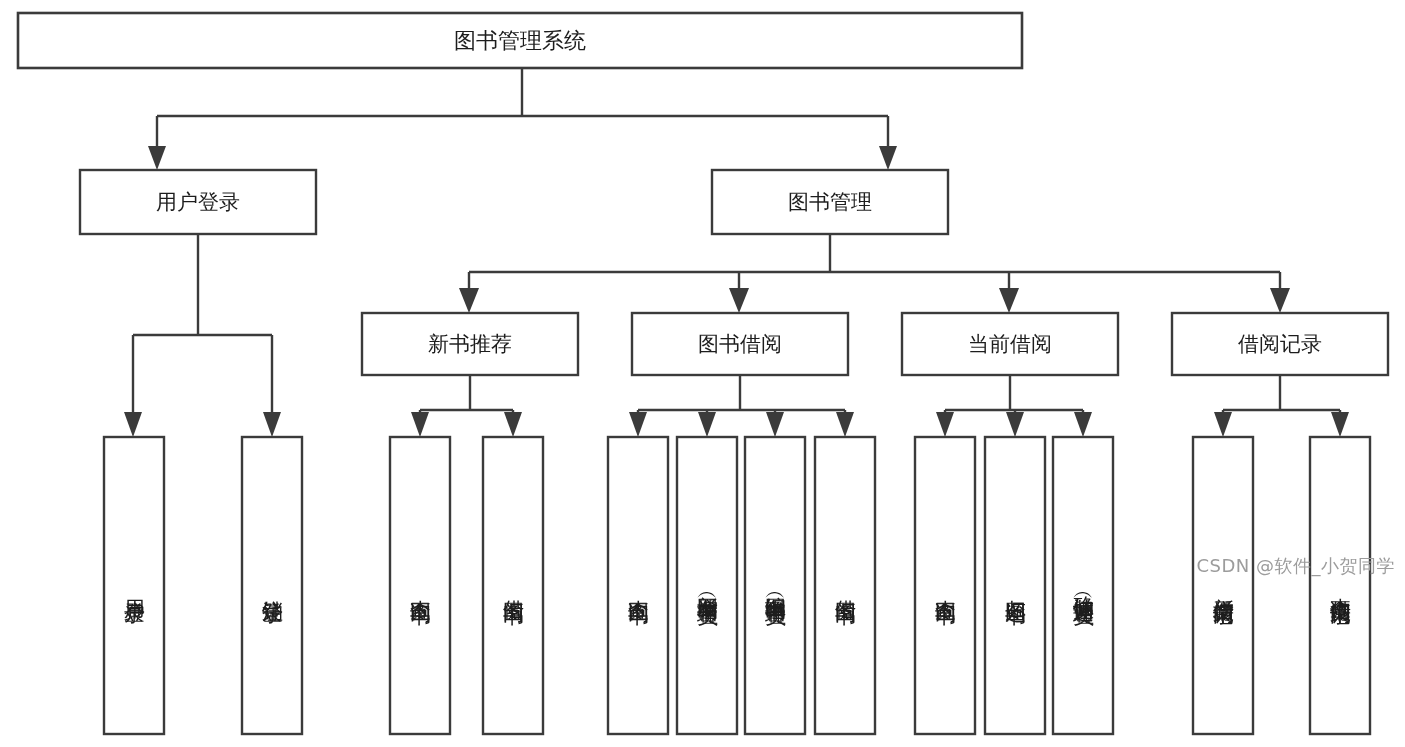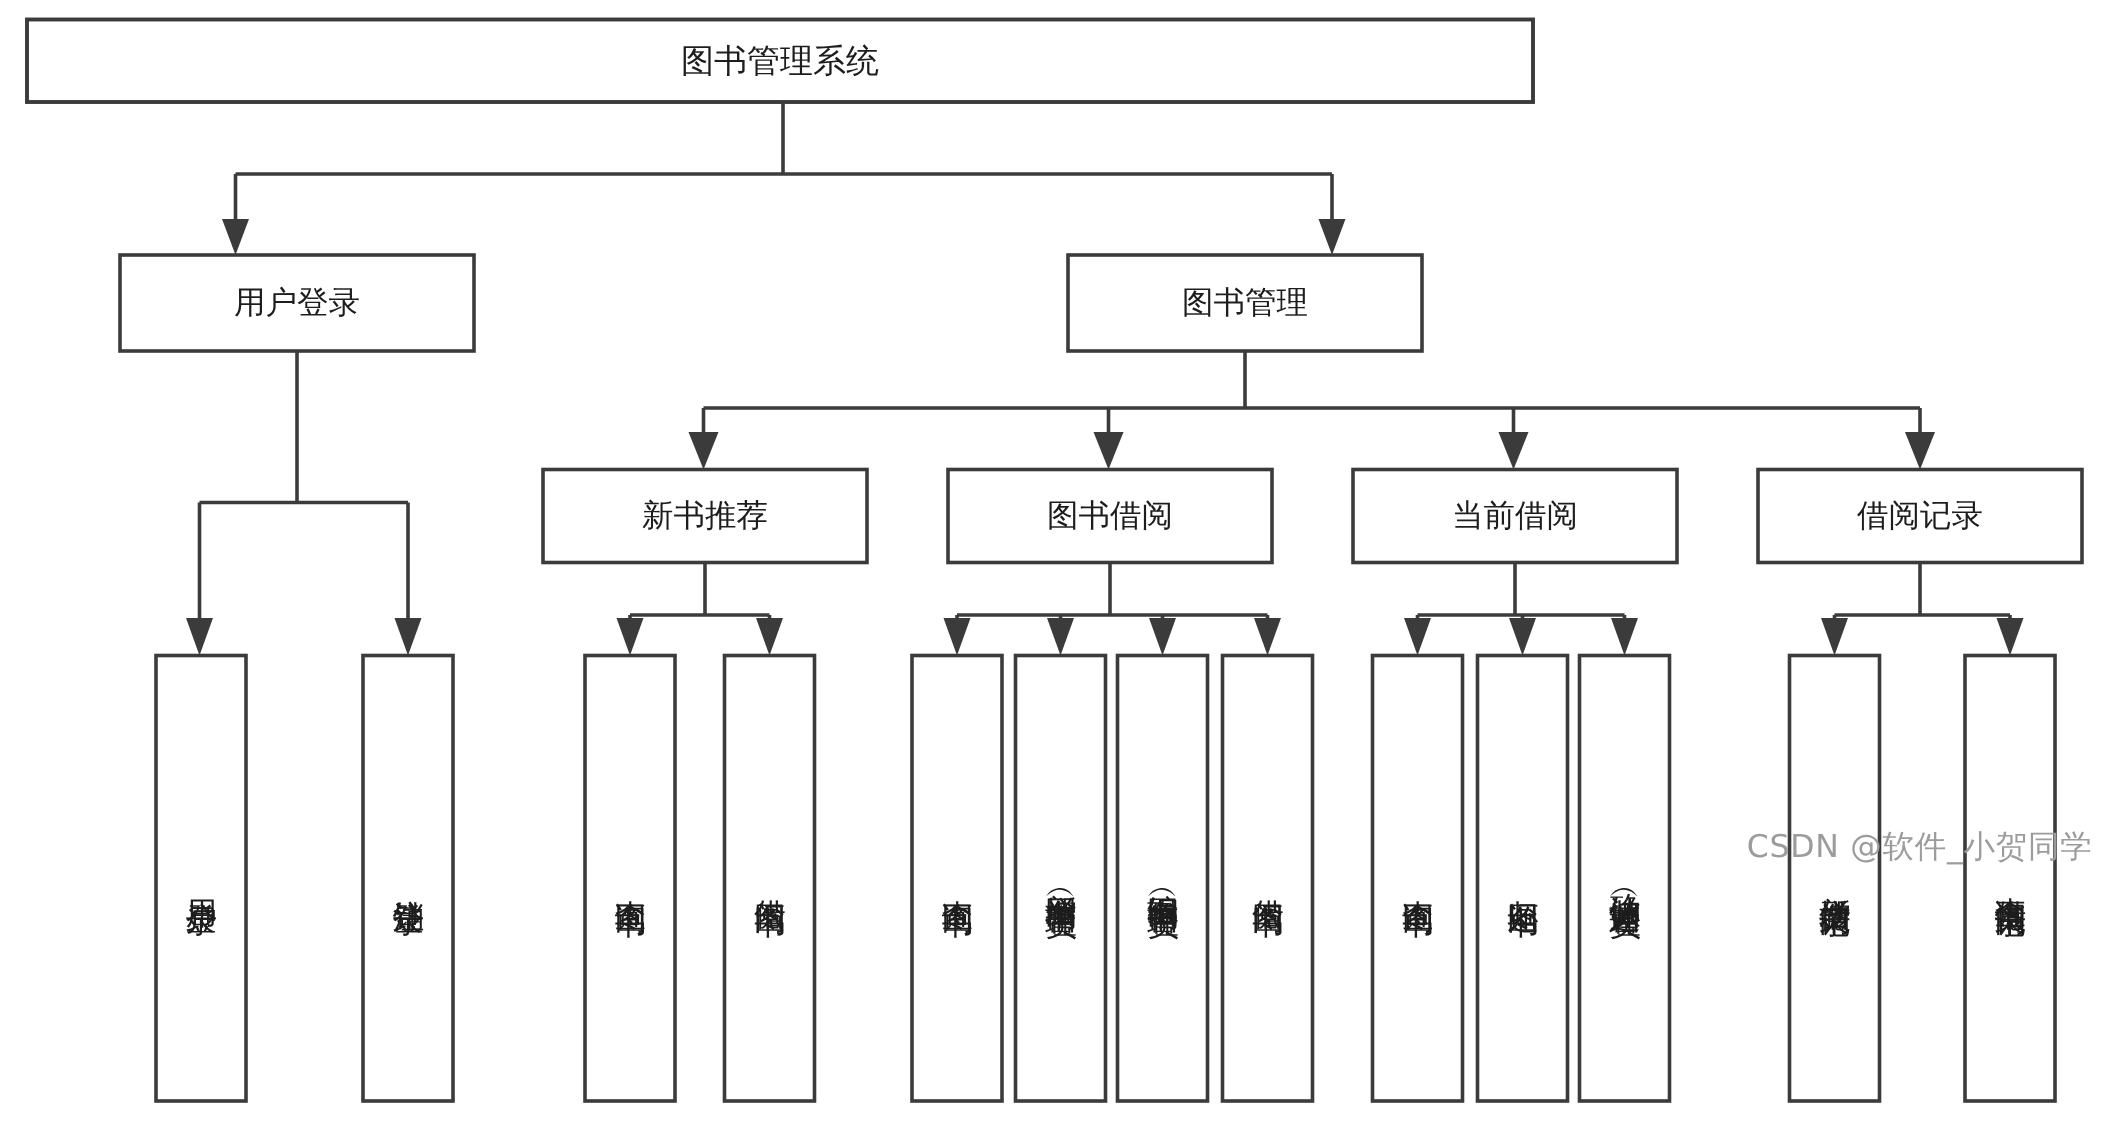--- a/index.html
+++ b/index.html
@@ -72,21 +72,21 @@
     color: #1d1d1d;
     letter-spacing: 1.5px;
     white-space: nowrap;
     text-align: center;
   }
   .watermark {
     position: absolute;
     right: 10px;
     bottom: 4px;
     font-family: "DejaVu Sans", "Liberation Sans", sans-serif;
-    font-size: 21px;
+    font-size: 18px;
     color: #9c9c9c;
     letter-spacing: 0.5px;
     white-space: nowrap;
   }
 </style>
 </head>
 <body>
 
 <div id="diagram-root">
 

